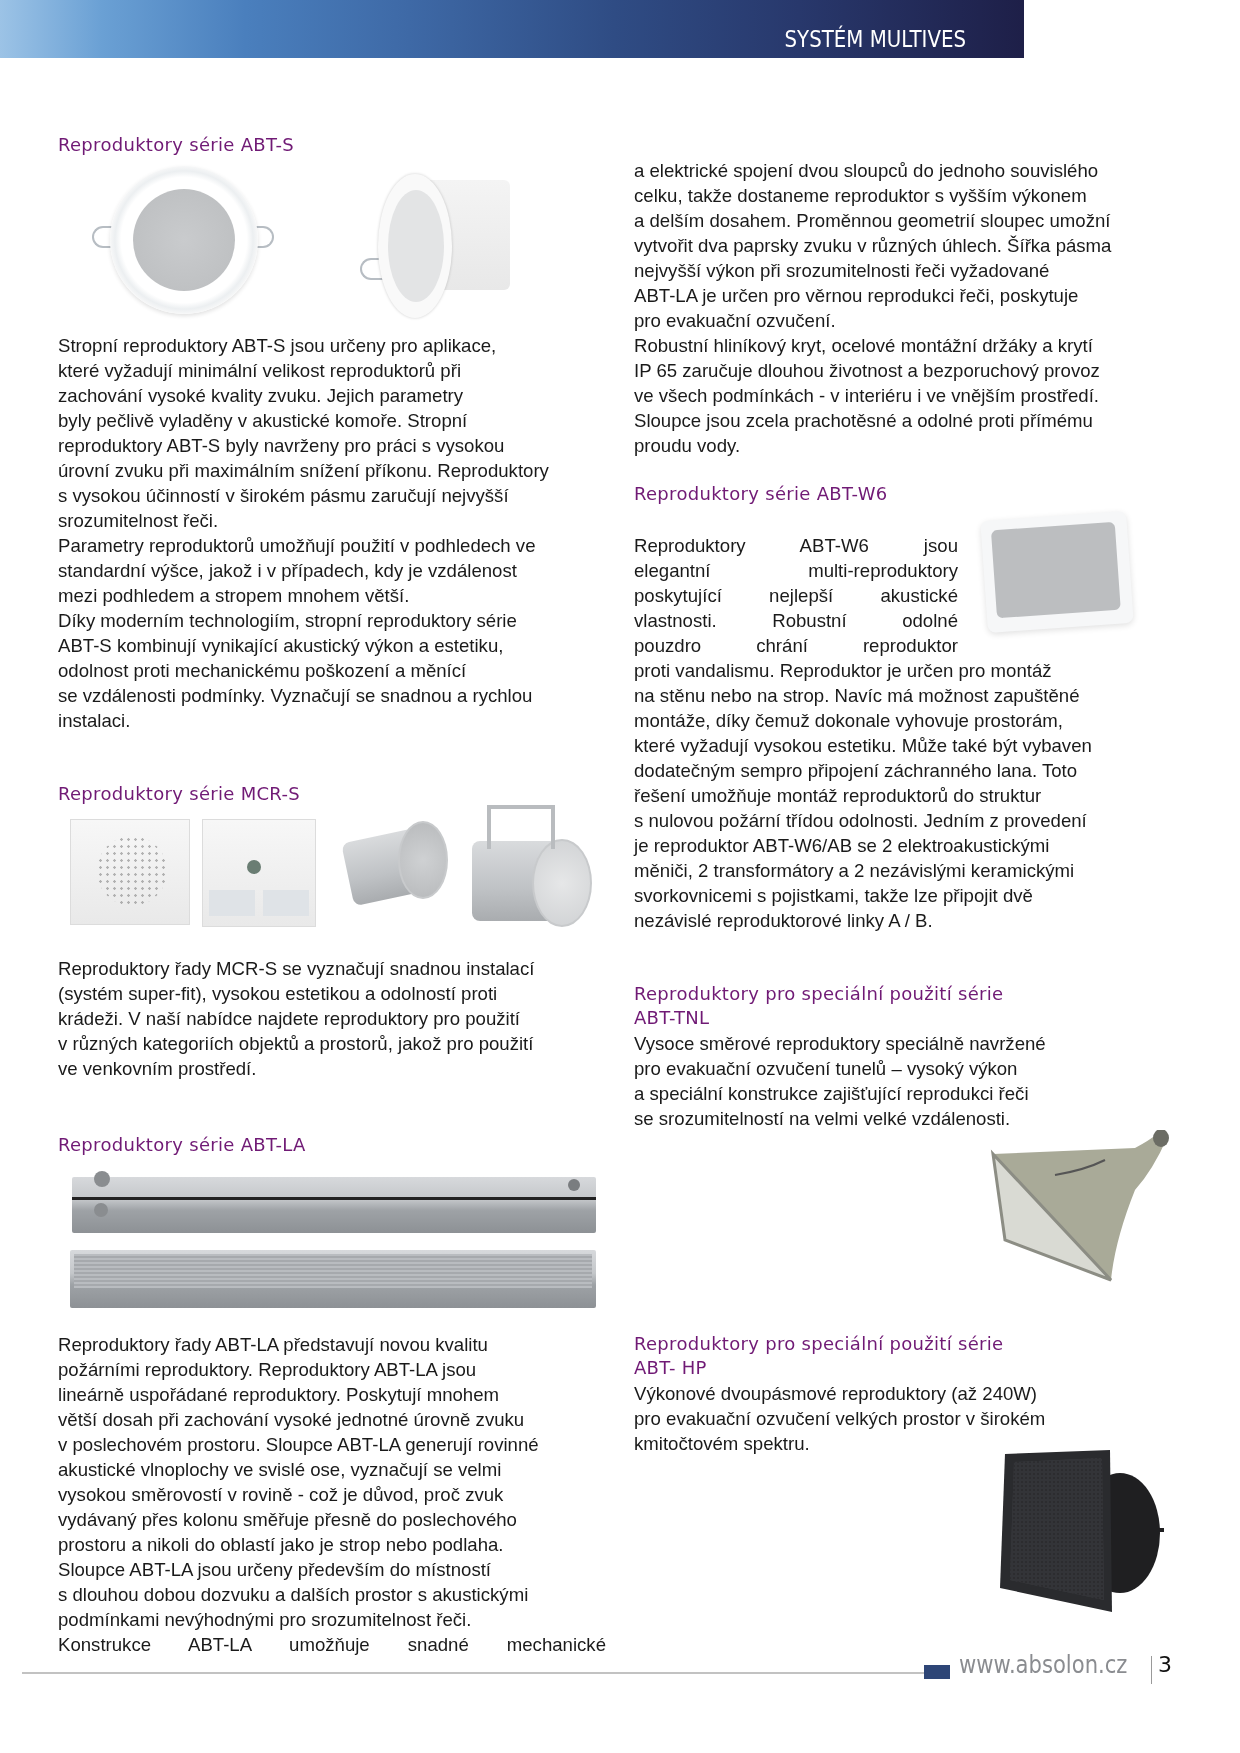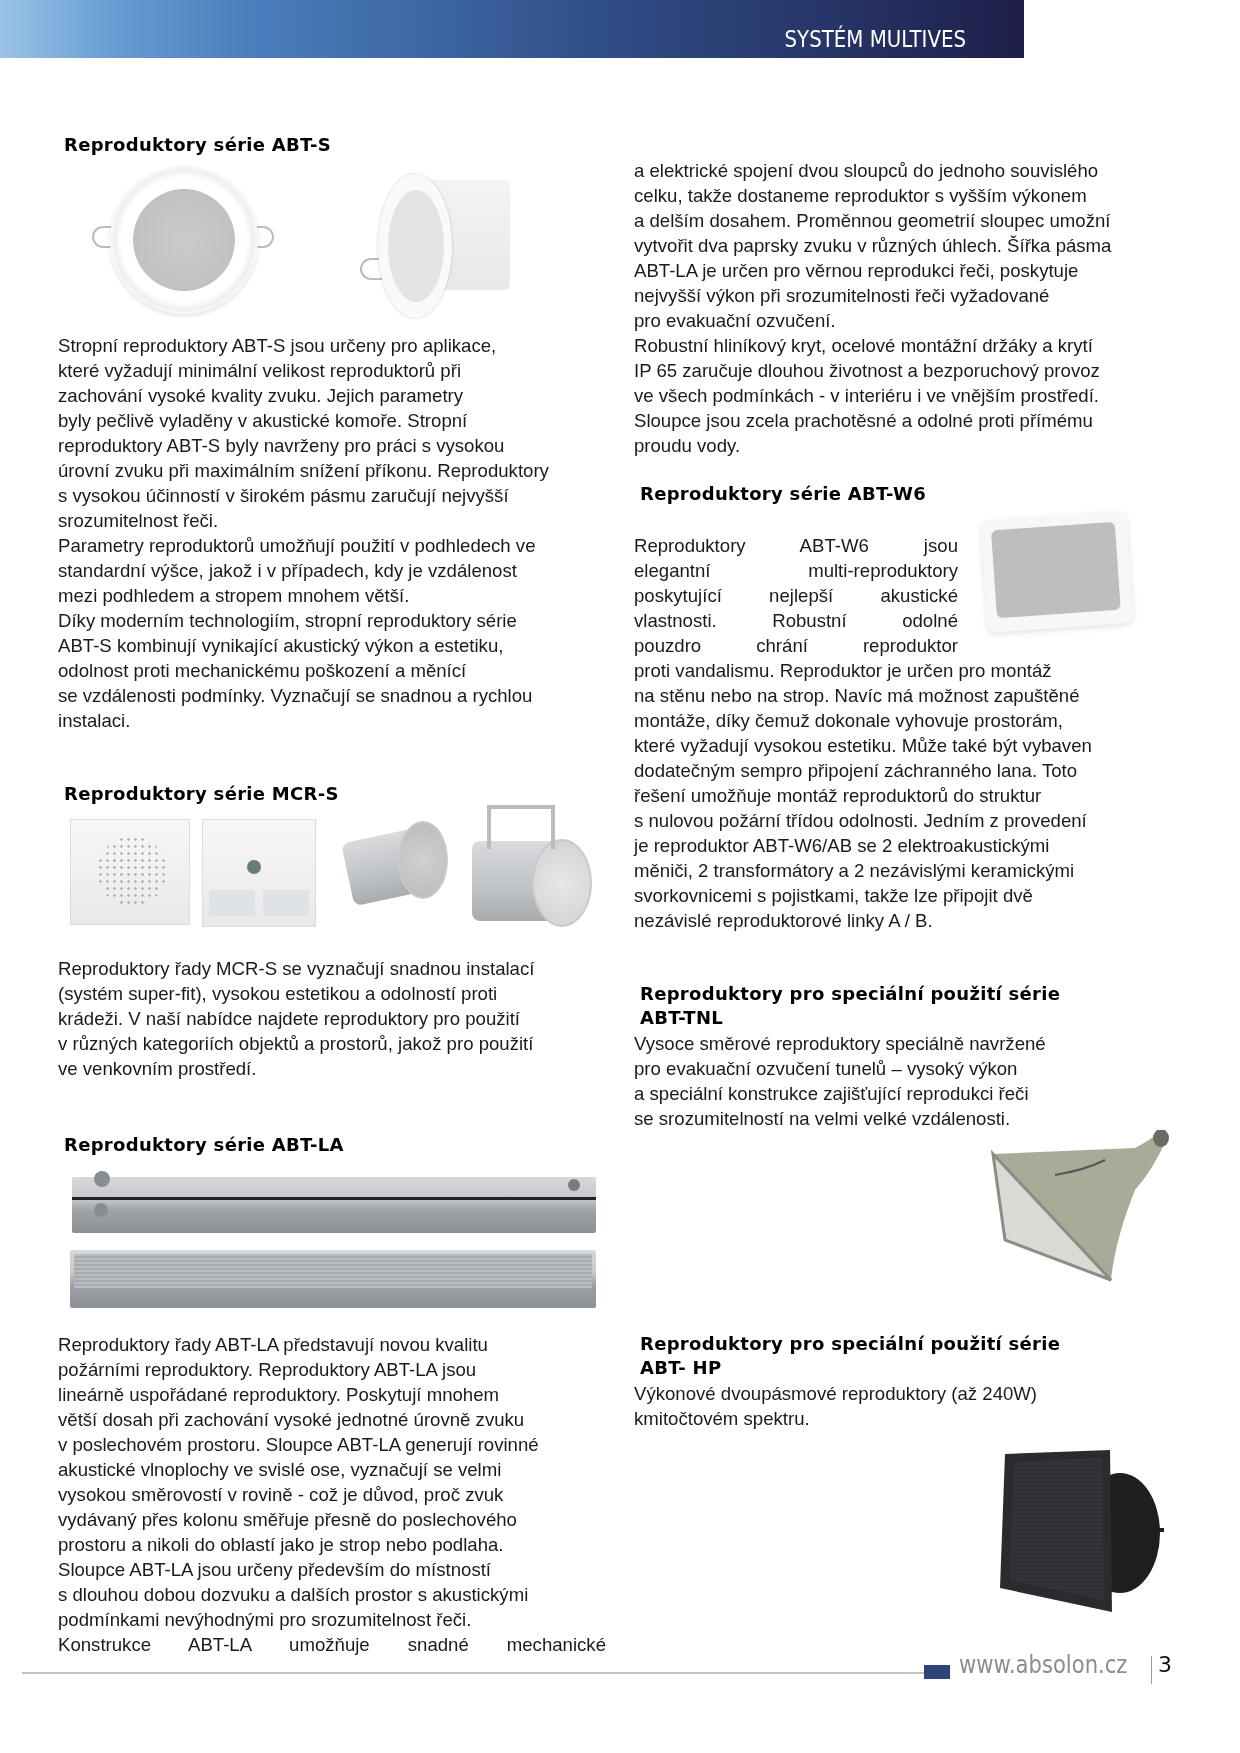--- a/index.html
+++ b/index.html
@@ -3,22 +3,22 @@
 <meta charset="utf-8">
 <style>
   html, body { margin:0; padding:0; background:#ffffff; }
   body { width:1240px; height:1753px; position:relative; overflow:hidden;
          font-family:"Liberation Sans", sans-serif; color:#1a1a1a; }
   .header { position:absolute; left:0; top:0; width:1024px; height:58px;
             background:linear-gradient(90deg,#9cc3e6 0%,#6aa0d4 10%,#4a7fbd 24%,#3e69a6 40%,#2f4c84 60%,#28386c 78%,#1e1f48 100%); }
   .header-title { position:absolute; right:58px; top:26px; color:#fff;
                   font-family:"DejaVu Sans", sans-serif; font-size:23px; letter-spacing:0px;
                   transform:scaleX(0.86); transform-origin:right center; }
-  .h { position:absolute; font-family:"DejaVu Sans", sans-serif; font-weight:bold;
-       font-size:18px; letter-spacing:0.3px; color:#000000; line-height:24px;margin-left:6px; }
+  .h { position:absolute; font-family:"DejaVu Sans", sans-serif; font-weight:normal;
+       font-size:18px; letter-spacing:0.3px; color:#701a75; line-height:24px; }
   .p { position:absolute; font-size:18.6px; line-height:25px; text-align:justify; color:#1a1a1a; }
   .p span.line { display:block; }
   .img { position:absolute; }
   
   .abts-front { position:absolute; width:148px; height:148px; border-radius:50%;
                 background:radial-gradient(circle,#fff 0 60%,#eceff1 66%,#fafafa 72%,#e4e6e8 100%);
                 box-shadow:0 2px 4px rgba(0,0,0,0.12); }
   .abts-front .grille { position:absolute; left:23px; top:23px; width:102px; height:102px; border-radius:50%;
                         background:radial-gradient(circle,#c9cbcd 0%,#bfc1c3 70%,#b3b5b7 100%); }
   .wire { position:absolute; border:2px solid #b7bdc3; border-radius:30px; }
@@ -139,22 +139,22 @@
   <span class="line">s dlouhou dobou dozvuku a dalších prostor s akustickými</span>
   <span class="line">podmínkami nevýhodnými pro srozumitelnost řeči.</span>
   <span class="line" style="text-align:justify;text-align-last:justify;">Konstrukce ABT-LA umožňuje snadné mechanické</span>
 </div>
 
 <div class="p" style="left:634px;top:158px;width:548px;">
   <span class="line">a elektrické spojení dvou sloupců do jednoho souvislého</span>
   <span class="line">celku, takže dostaneme reproduktor s vyšším výkonem</span>
   <span class="line">a delším dosahem. Proměnnou geometrií sloupec umožní</span>
   <span class="line">vytvořit dva paprsky zvuku v různých úhlech. Šířka pásma</span>
+  <span class="line">nejvyšší výkon při srozumitelnosti řeči vyžadované</span>
   <span class="line">ABT-LA je určen pro věrnou reprodukci řeči, poskytuje</span>
-  <span class="line">nejvyšší výkon při srozumitelnosti řeči vyžadované</span>
   <span class="line" style="text-align:left">pro evakuační ozvučení.</span>
   <span class="line">Robustní hliníkový kryt, ocelové montážní držáky a krytí</span>
   <span class="line">IP 65 zaručuje dlouhou životnost a bezporuchový provoz</span>
   <span class="line">ve všech podmínkách - v interiéru i ve vnějším prostředí.</span>
   <span class="line">Sloupce jsou zcela prachotěsné a odolné proti přímému</span>
   <span class="line" style="text-align:left">proudu vody.</span>
 </div>
 
 <div class="h" style="left:634px;top:482px;">Reproduktory série ABT-W6</div>
 <div class="w6" style="left:984px;top:516px;width:146px;height:112px;">
@@ -197,20 +197,21 @@
   <ellipse cx="176" cy="8" rx="8" ry="9" fill="#6b6c64"></ellipse>
   <path d="M70,45 Q100,40 120,30" stroke="#555" stroke-width="2" fill="none"></path>
 </svg>
 
 <div class="h" style="left:634px;top:1332px;">
   <div>Reproduktory pro speciální použití série</div>
   <div>ABT- HP</div>
 </div>
 <div class="p" style="left:634px;top:1381px;width:548px;">
   <span class="line">Výkonové dvoupásmové reproduktory (až 240W)</span>
+  <span class="line">pro evakuační ozvučení velkých prostor v širokém</span>
   <span class="line" style="text-align:left">kmitočtovém spektru.</span>
 </div>
 <svg class="hp" style="left:960px;top:1448px;" width="220" height="170" viewBox="0 0 220 170">
   <ellipse cx="160" cy="85" rx="40" ry="60" fill="#1f1f21"></ellipse>
   <rect x="190" y="80" width="14" height="4" fill="#1f1f21"></rect>
   <path d="M45,6 L150,2 L152,164 L40,140 Z" fill="#2a2b2e"></path>
   <path d="M54,14 L142,10 L144,152 L50,132 Z" fill="#3a3b3f"></path>
   <path d="M54,14 L142,10 L144,152 L50,132 Z" fill="url(#mesh)"></path>
   <defs>
     <pattern id="mesh" width="4" height="4" patternUnits="userSpaceOnUse">

